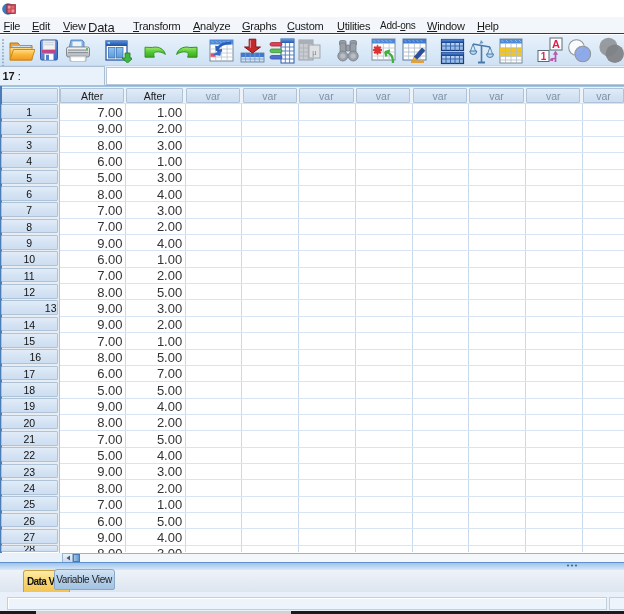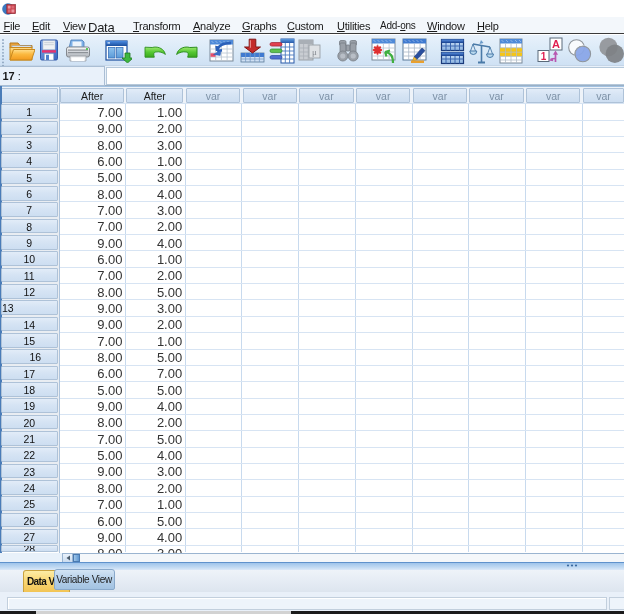--- a/index.html
+++ b/index.html
@@ -321,21 +321,21 @@
 <div class="abs" style="left:1px;top:136.88px;width:56.5px;height:14.74px;background:linear-gradient(#e2ecf8 0%,#d6e4f4 45%,#cddef1 100%);border:1px solid #aec2d8;border-radius:1px;font-size:10.5px;color:#111;text-align:center;line-height:14px;overflow:hidden;">3</div>
 <div class="abs" style="left:1px;top:153.22px;width:56.5px;height:14.74px;background:linear-gradient(#e2ecf8 0%,#d6e4f4 45%,#cddef1 100%);border:1px solid #aec2d8;border-radius:1px;font-size:10.5px;color:#111;text-align:center;line-height:14px;overflow:hidden;">4</div>
 <div class="abs" style="left:1px;top:169.56px;width:56.5px;height:14.74px;background:linear-gradient(#e2ecf8 0%,#d6e4f4 45%,#cddef1 100%);border:1px solid #aec2d8;border-radius:1px;font-size:10.5px;color:#111;text-align:center;line-height:14px;overflow:hidden;">5</div>
 <div class="abs" style="left:1px;top:185.90px;width:56.5px;height:14.74px;background:linear-gradient(#e2ecf8 0%,#d6e4f4 45%,#cddef1 100%);border:1px solid #aec2d8;border-radius:1px;font-size:10.5px;color:#111;text-align:center;line-height:14px;overflow:hidden;">6</div>
 <div class="abs" style="left:1px;top:202.24px;width:56.5px;height:14.74px;background:linear-gradient(#e2ecf8 0%,#d6e4f4 45%,#cddef1 100%);border:1px solid #aec2d8;border-radius:1px;font-size:10.5px;color:#111;text-align:center;line-height:14px;overflow:hidden;">7</div>
 <div class="abs" style="left:1px;top:218.58px;width:56.5px;height:14.74px;background:linear-gradient(#e2ecf8 0%,#d6e4f4 45%,#cddef1 100%);border:1px solid #aec2d8;border-radius:1px;font-size:10.5px;color:#111;text-align:center;line-height:14px;overflow:hidden;">8</div>
 <div class="abs" style="left:1px;top:234.92px;width:56.5px;height:14.74px;background:linear-gradient(#e2ecf8 0%,#d6e4f4 45%,#cddef1 100%);border:1px solid #aec2d8;border-radius:1px;font-size:10.5px;color:#111;text-align:center;line-height:14px;overflow:hidden;">9</div>
 <div class="abs" style="left:1px;top:251.26px;width:56.5px;height:14.74px;background:linear-gradient(#e2ecf8 0%,#d6e4f4 45%,#cddef1 100%);border:1px solid #aec2d8;border-radius:1px;font-size:10.5px;color:#111;text-align:center;line-height:14px;overflow:hidden;">10</div>
 <div class="abs" style="left:1px;top:267.60px;width:56.5px;height:14.74px;background:linear-gradient(#e2ecf8 0%,#d6e4f4 45%,#cddef1 100%);border:1px solid #aec2d8;border-radius:1px;font-size:10.5px;color:#111;text-align:center;line-height:14px;overflow:hidden;">11</div>
 <div class="abs" style="left:1px;top:283.94px;width:56.5px;height:14.74px;background:linear-gradient(#e2ecf8 0%,#d6e4f4 45%,#cddef1 100%);border:1px solid #aec2d8;border-radius:1px;font-size:10.5px;color:#111;text-align:center;line-height:14px;overflow:hidden;">12</div>
-<div class="abs" style="left:1px;top:300.28px;width:56.5px;height:14.74px;background:linear-gradient(#e2ecf8 0%,#d6e4f4 45%,#cddef1 100%);border:1px solid #aec2d8;border-radius:1px;font-size:10.5px;color:#111;text-align:left;line-height:14px;overflow:hidden;">13</div>
+<div class="abs" style="left:1px;top:300.28px;width:56.5px;height:14.74px;background:linear-gradient(#e2ecf8 0%,#d6e4f4 45%,#cddef1 100%);border:1px solid #aec2d8;border-radius:1px;font-size:10.5px;color:#111;text-align:right;line-height:14px;overflow:hidden;">13</div>
 <div class="abs" style="left:1px;top:316.62px;width:56.5px;height:14.74px;background:linear-gradient(#e2ecf8 0%,#d6e4f4 45%,#cddef1 100%);border:1px solid #aec2d8;border-radius:1px;font-size:10.5px;color:#111;text-align:center;line-height:14px;overflow:hidden;">14</div>
 <div class="abs" style="left:1px;top:332.96px;width:56.5px;height:14.74px;background:linear-gradient(#e2ecf8 0%,#d6e4f4 45%,#cddef1 100%);border:1px solid #aec2d8;border-radius:1px;font-size:10.5px;color:#111;text-align:center;line-height:14px;overflow:hidden;">15</div>
 <div class="abs" style="left:1px;top:349.30px;width:56.5px;height:14.74px;background:linear-gradient(#e2ecf8 0%,#d6e4f4 45%,#cddef1 100%);border:1px solid #aec2d8;border-radius:1px;font-size:10.5px;color:#111;text-align:center;line-height:14px;overflow:hidden;padding-left:12px;">16</div>
 <div class="abs" style="left:1px;top:365.64px;width:56.5px;height:14.74px;background:linear-gradient(#e2ecf8 0%,#d6e4f4 45%,#cddef1 100%);border:1px solid #aec2d8;border-radius:1px;font-size:10.5px;color:#111;text-align:center;line-height:14px;overflow:hidden;">17</div>
 <div class="abs" style="left:1px;top:381.98px;width:56.5px;height:14.74px;background:linear-gradient(#e2ecf8 0%,#d6e4f4 45%,#cddef1 100%);border:1px solid #aec2d8;border-radius:1px;font-size:10.5px;color:#111;text-align:center;line-height:14px;overflow:hidden;">18</div>
 <div class="abs" style="left:1px;top:398.32px;width:56.5px;height:14.74px;background:linear-gradient(#e2ecf8 0%,#d6e4f4 45%,#cddef1 100%);border:1px solid #aec2d8;border-radius:1px;font-size:10.5px;color:#111;text-align:center;line-height:14px;overflow:hidden;">19</div>
 <div class="abs" style="left:1px;top:414.66px;width:56.5px;height:14.74px;background:linear-gradient(#e2ecf8 0%,#d6e4f4 45%,#cddef1 100%);border:1px solid #aec2d8;border-radius:1px;font-size:10.5px;color:#111;text-align:center;line-height:14px;overflow:hidden;">20</div>
 <div class="abs" style="left:1px;top:431.00px;width:56.5px;height:14.74px;background:linear-gradient(#e2ecf8 0%,#d6e4f4 45%,#cddef1 100%);border:1px solid #aec2d8;border-radius:1px;font-size:10.5px;color:#111;text-align:center;line-height:14px;overflow:hidden;">21</div>
 <div class="abs" style="left:1px;top:447.34px;width:56.5px;height:14.74px;background:linear-gradient(#e2ecf8 0%,#d6e4f4 45%,#cddef1 100%);border:1px solid #aec2d8;border-radius:1px;font-size:10.5px;color:#111;text-align:center;line-height:14px;overflow:hidden;">22</div>
 <div class="abs" style="left:1px;top:463.68px;width:56.5px;height:14.74px;background:linear-gradient(#e2ecf8 0%,#d6e4f4 45%,#cddef1 100%);border:1px solid #aec2d8;border-radius:1px;font-size:10.5px;color:#111;text-align:center;line-height:14px;overflow:hidden;">23</div>

